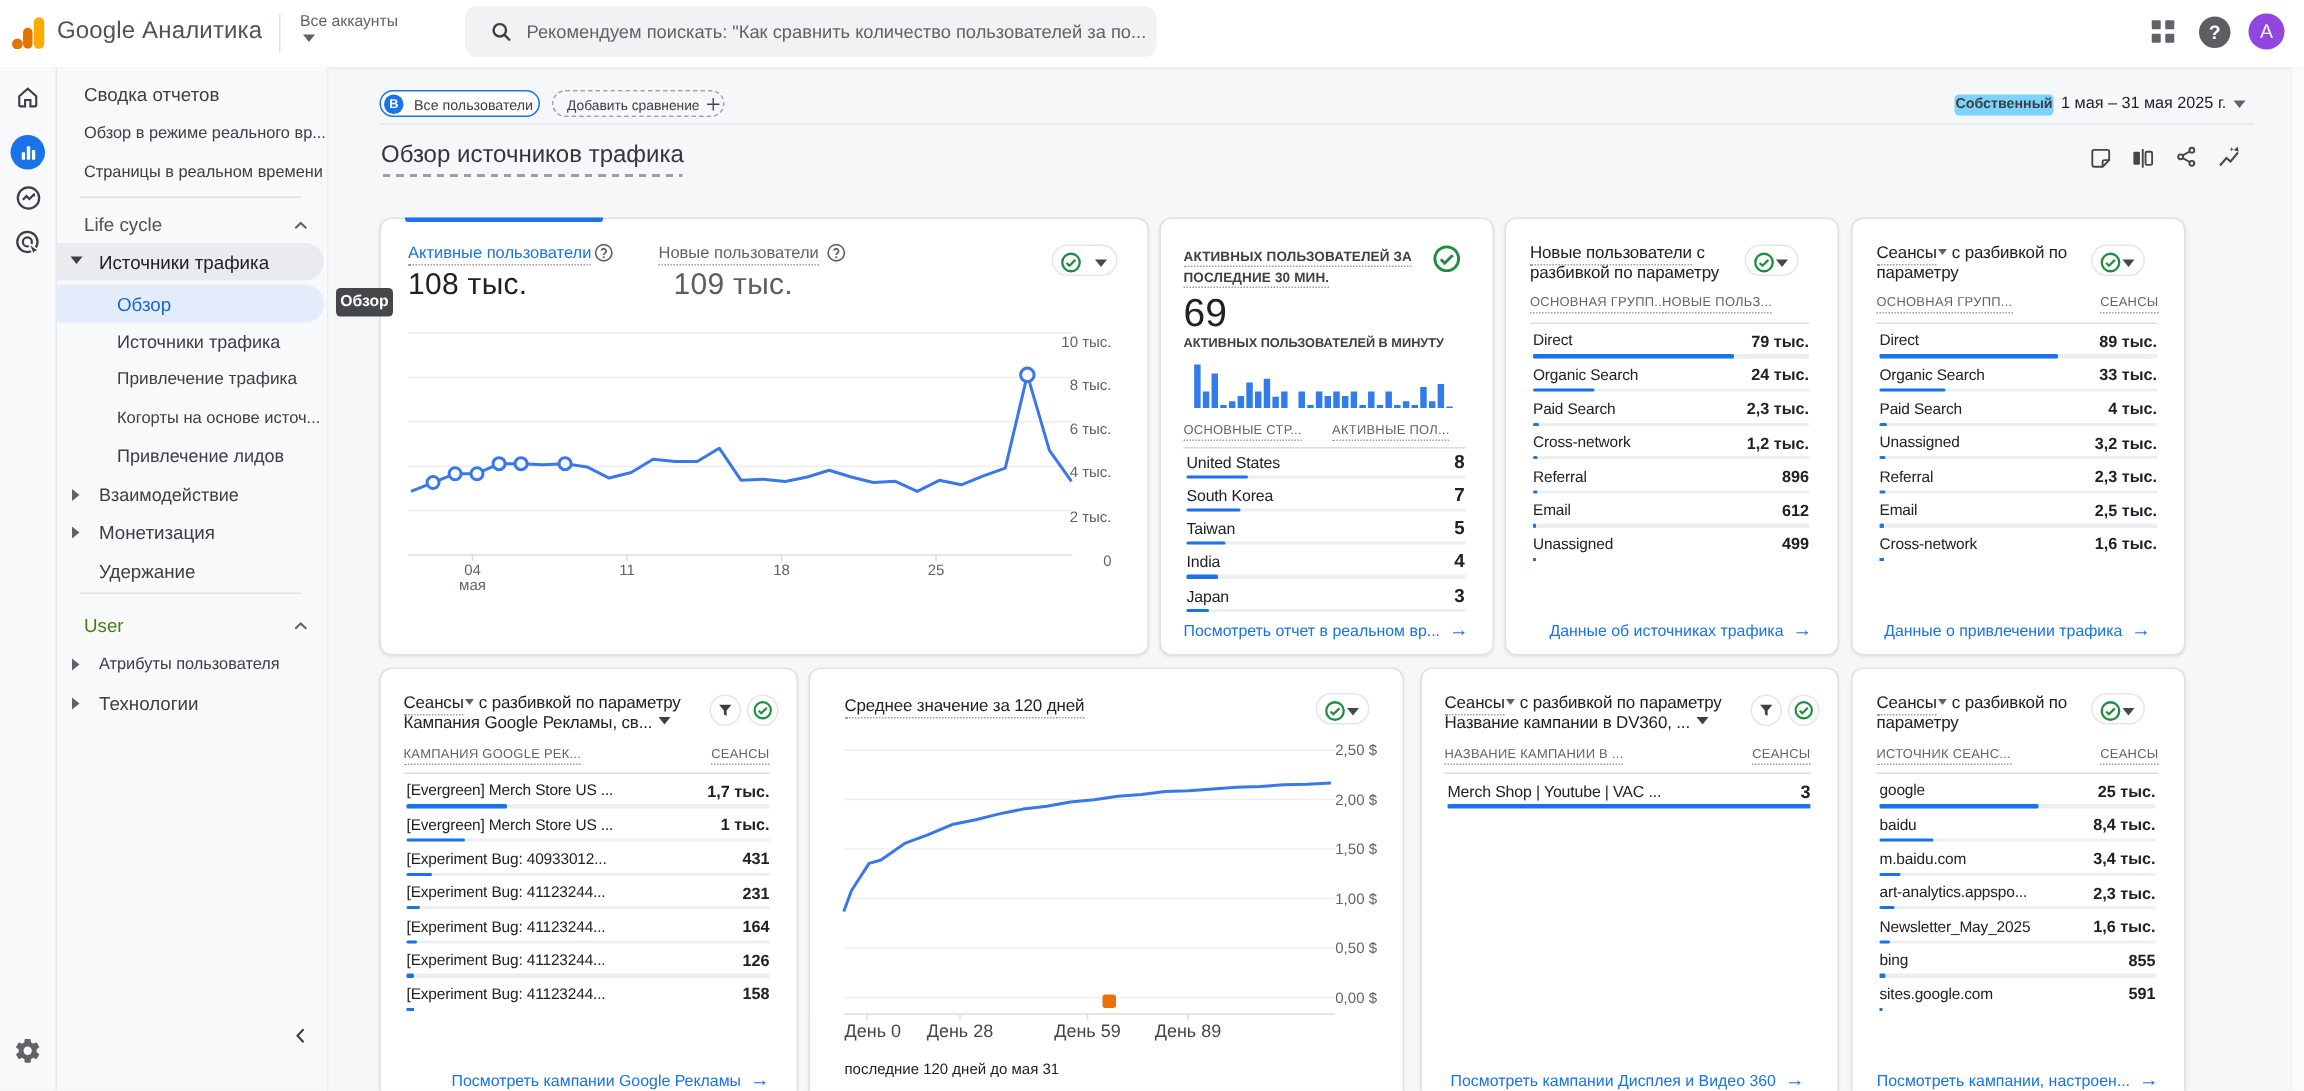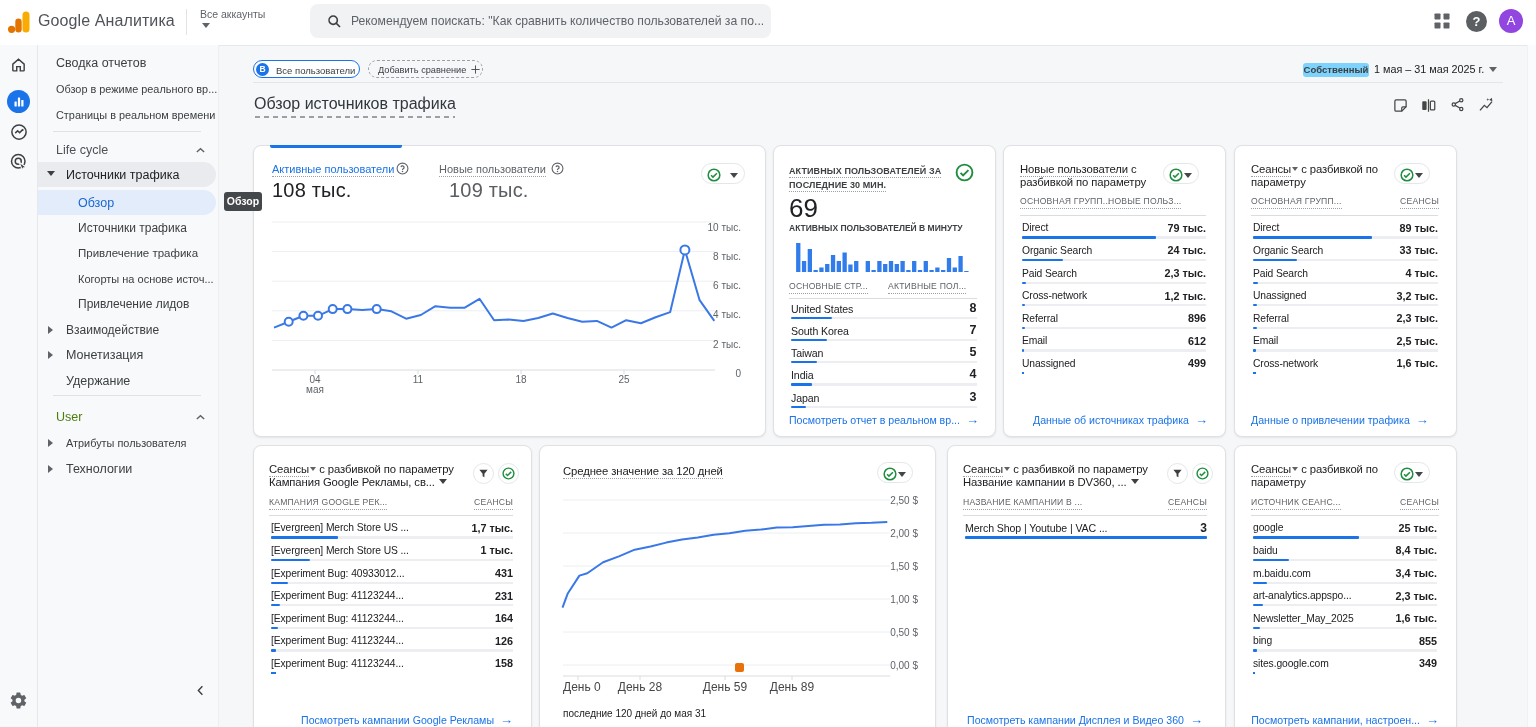--- a/index.html
+++ b/index.html
@@ -405,21 +405,21 @@
     <div class="l">Email</div>
     <div class="r">2,5 тыс.</div>
     <div class="track"></div>
     <div class="bar" style="width:3.3px"></div>
   </div>
 <div class="tr" style="left:1251px;top:353.9px;width:187px">
     <div class="l">Cross-network</div>
     <div class="r">1,6 тыс.</div>
   </div>
 <div class="a" style="left:1253px;top:371.5px;width:2.5px;height:2.2px;background:#1a73e8"></div>
-<div class="a link" style="left:1251px;top:412px;right:auto;width:188px;text-align:left">Данные о привлечении трафика<span class="ar">→</span></div>
+<div class="a link" style="left:1251px;top:412px;right:auto;width:188px;text-align:center">Данные о привлечении трафика<span class="ar">→</span></div>
 
 <div class="card" style="left:253px;top:445px;width:277px;height:290px"></div>
 <div class="a ttl" style="left:269px;top:463px"><span class="dot-u">Сеансы</span><span class="caret-d"></span> с разбивкой по параметру<br>Кампания Google Рекламы, св... <span class="caret-d" style="border-top-color:#3c4043;border-left-width:4px;border-right-width:4px;border-top-width:5px"></span></div>
 <div class="ccirc" style="left:473px;top:463px">
     <svg style="position:absolute;left:4px;top:4px" width="11" height="11" viewBox="0 0 24 24">
       <path fill="#3c4043" d="M3 4h18l-7 8.5V20l-4-2v-5.5z"></path>
     </svg>
   </div>
 <div class="ccirc" style="left:498px;top:463px">
     <svg style="position:absolute;left:3px;top:3px" width="13" height="13" viewBox="0 0 24 24">
@@ -583,16 +583,16 @@
     <div class="bar" style="width:6.8px"></div>
   </div>
 <div class="tr" style="left:1251px;top:631.3px;width:186px">
     <div class="l">bing</div>
     <div class="r">855</div>
     <div class="track"></div>
     <div class="bar" style="width:3.6px"></div>
   </div>
 <div class="tr" style="left:1251px;top:653.9px;width:186px">
     <div class="l">sites.google.com</div>
-    <div class="r">349</div>
+    <div class="r">591</div>
   </div>
 <div class="a" style="left:1253px;top:671.5px;width:2px;height:2.2px;background:#1a73e8"></div>
 <div class="a link" style="left:1251px;top:712px;right:auto;width:188px;text-align:right">Посмотреть кампании, настроен...<span class="ar">→</span></div>
 
 </body></html>

